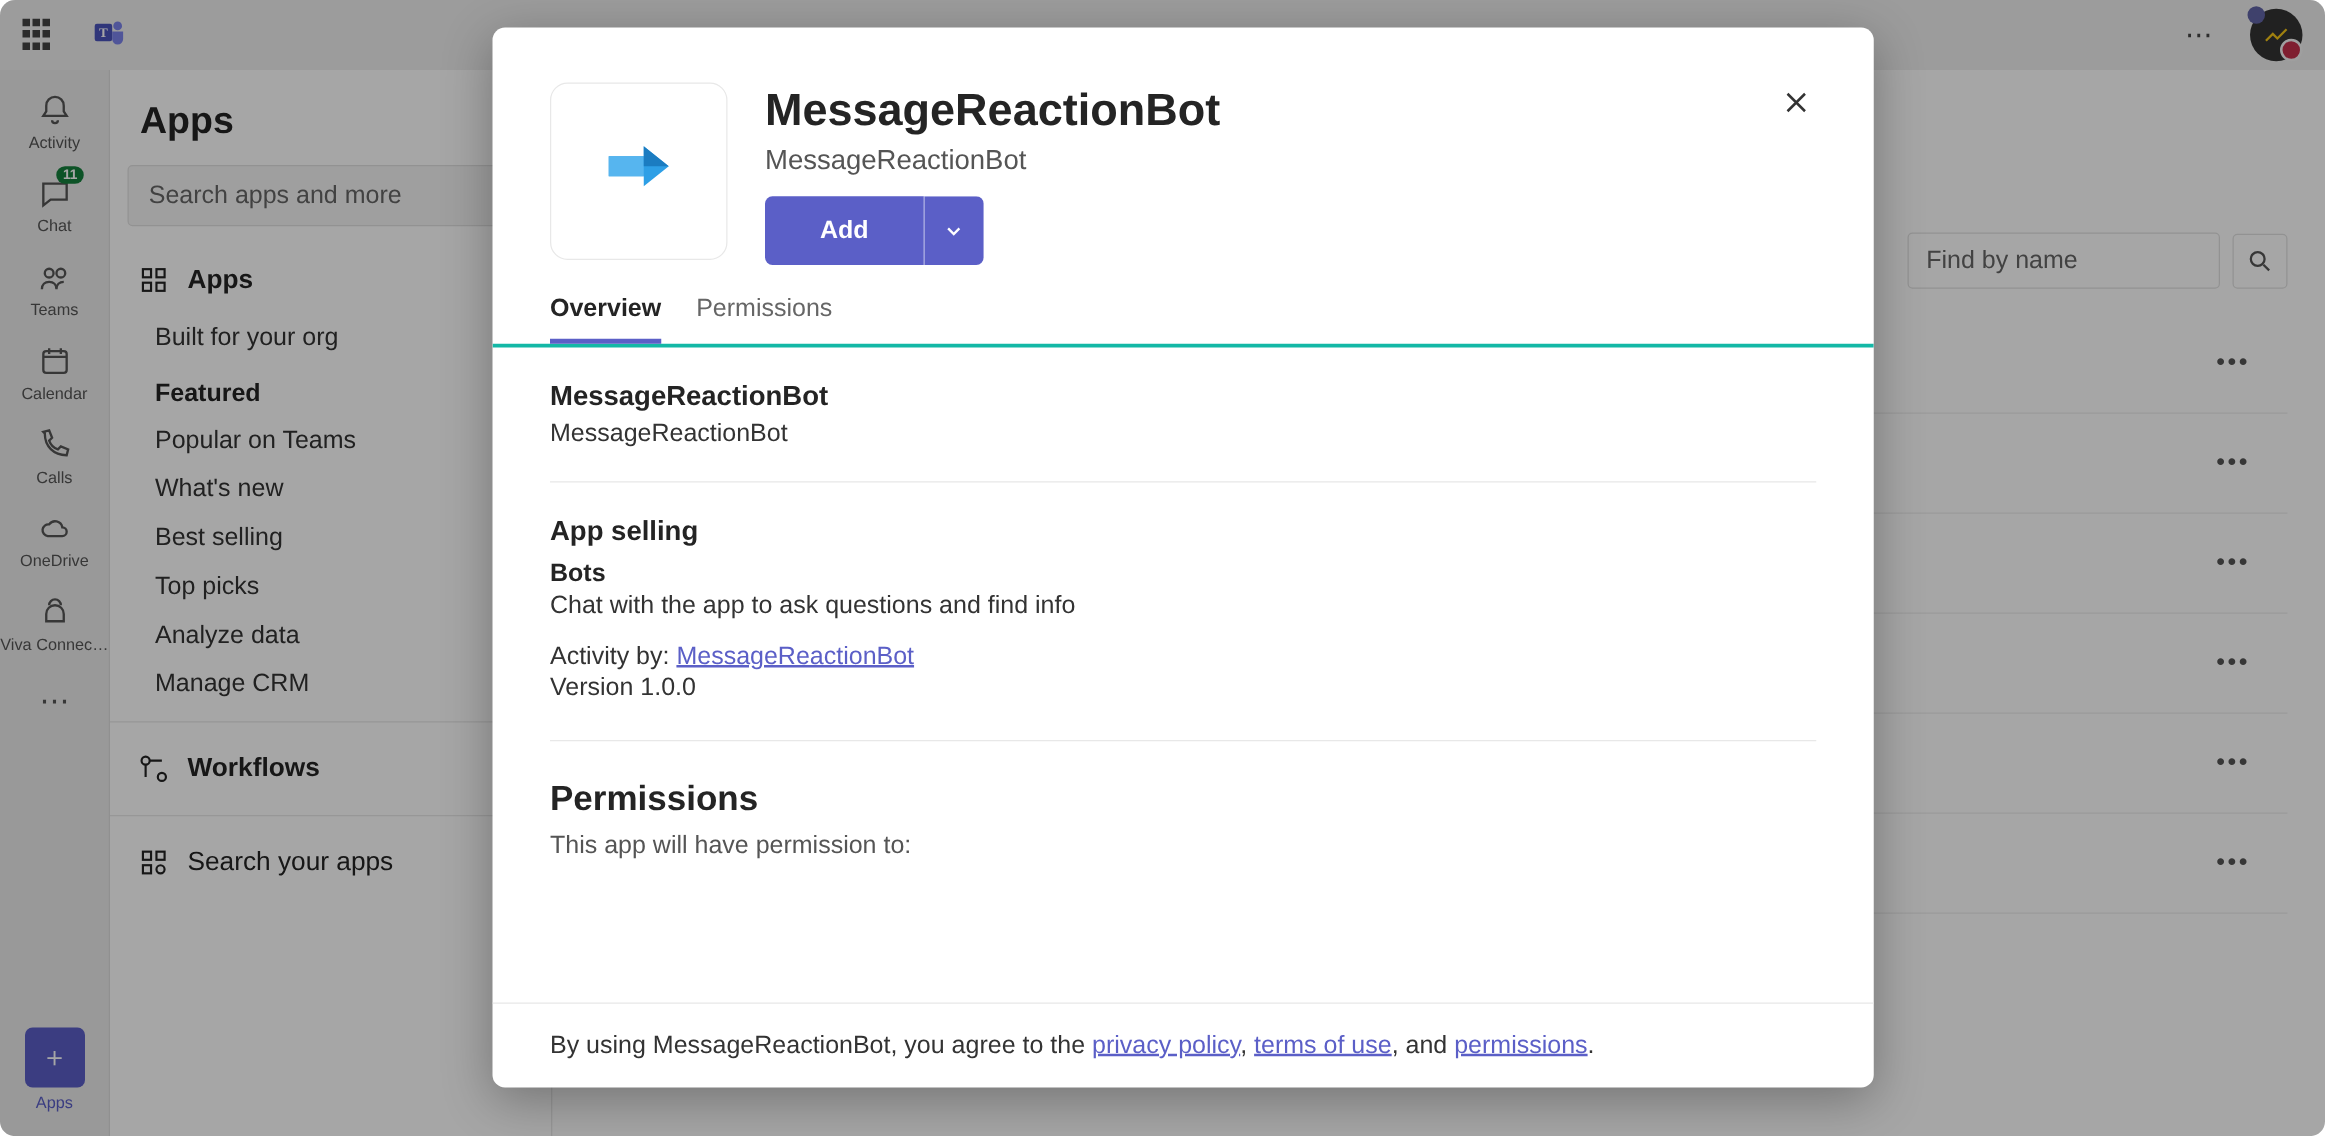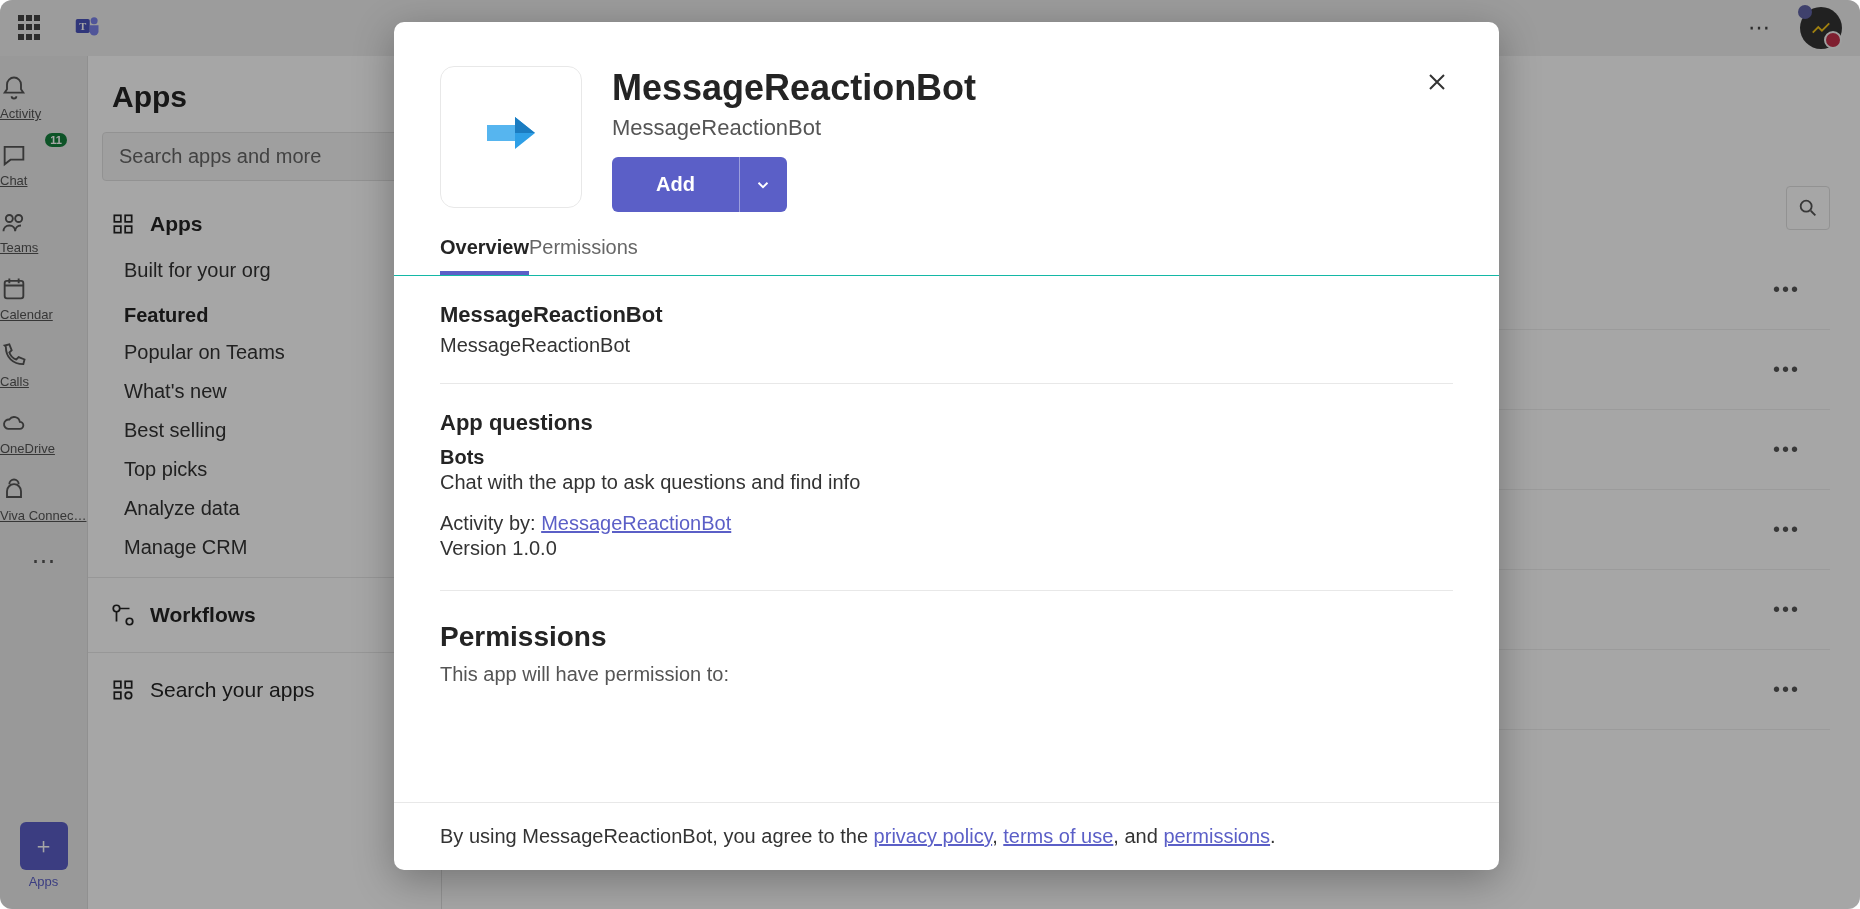--- a/index.html
+++ b/index.html
@@ -42,21 +42,21 @@
   content: ''; position: absolute; top: -2px; left: -2px; width: 14px; height: 14px; background: #6264a7; border-radius:50%;
 }
 .avatar::after {
   content: ''; position: absolute; bottom: 0; right: 0; width: 14px; height: 14px; background: #c4314b; border-radius:50%; border:2px solid #f5f5f5;
 }
 .body-row { flex: 1; display: flex; min-height: 0; }
 .rail {
   width: 88px; background: #ebebeb; display: flex; flex-direction: column; align-items: center; padding-top: 8px; border-right:1px solid #ddd;
 }
 .rail-item {
-  width: 100%; display: flex; flex-direction: column; padding: 10px 0; cursor: pointer; color: #555; font-size: 13px; position:relative;text-decoration:underline;
+  width: 100%; display: flex; flex-direction: column; align-items: center; padding: 10px 0; cursor: pointer; color: #555; font-size: 13px; position:relative;
 }
 .rail-item svg { width: 28px; height: 28px; margin-bottom: 4px; }
 .rail-item .badge {
   position: absolute; top: 2px; right: 20px; background: #15803d; color: #fff; font-size: 11px; font-weight: bold; border-radius: 10px; padding: 1px 5px;
 }
 .rail-more { font-size: 24px; color:#555; padding:14px 0; cursor:pointer;}
 .rail-spacer { flex:1; }
 .rail-apps {
   width: 48px; height: 48px; background:#5b5fc7; border-radius:6px; display:flex; align-items:center; justify-content:center; color:#fff; font-size:22px;
   margin-bottom:4px;
@@ -108,21 +108,21 @@
 .app-sub { font-size:22px; color:#555; margin-top:6px;}
 .btn-row { display:flex; margin-top:16px;}
 .add-btn {
   background:#5b5fc7; color:#fff; font-size:20px; font-weight:600; padding:16px 44px; border:none; border-radius:6px 0 0 6px; cursor:pointer;
 }
 .add-split {
   background:#5b5fc7; color:#fff; width:48px; border:none; border-left:1px solid rgba(255,255,255,0.4); border-radius:0 6px 6px 0; cursor:pointer; display:flex; align-items:center; justify-content:center;
 }
 .close-btn { cursor:pointer; padding:4px; color:#333;}
 .close-btn svg { width:24px; height:24px;}
-.tabs { display:flex; padding:14px 46px 0; border-bottom:1px solid #14b8a6;text-align:right;}
+.tabs { display:flex; gap:28px; padding:14px 46px 0; border-bottom:3px solid #14b8a6;text-align:right;}
 .tab { font-size:20px; color:#666; padding-bottom:12px; cursor:pointer; border-bottom:4px solid transparent;}
 .tab.active { color:#242424; font-weight:600; border-bottom-color:#5b5fc7;}
 .modal-body { flex:1; overflow:auto; padding:26px 46px;}
 .section-h { font-size:22px; font-weight:700; color:#242424; margin-bottom:6px;}
 .section-p { font-size:20px; color:#333; margin-bottom:26px;}
 .hr { height:1px; background:#e8e8e8; margin:18px 0 26px;}
 .label-strong { font-size:20px; font-weight:700; color:#242424;}
 .label-p { font-size:20px; color:#333; margin-top:2px;}
 .link { color:#5b5fc7; text-decoration:underline; cursor:pointer;}
 .perm-h { font-size:28px; font-weight:700; color:#242424; margin-top:30px;}
@@ -256,20 +256,21 @@
             <rect x="14" y="4" width="6" height="6"></rect>
             <rect x="4" y="14" width="6" height="6"></rect>
             <circle cx="17" cy="17" r="3"></circle>
           </svg>
         <span>Search your apps</span>
       </div>
     </div>
 
     <div class="main-area">
       <div class="find-row">
+        <div class="find-box">Find by name</div>
         <div class="search-btn">
           <svg width="22" height="22" viewBox="0 0 24 24" fill="none" stroke="#555" stroke-width="2">
               <circle cx="10" cy="10" r="6"></circle>
               <path d="M15 15l5 5"></path>
             </svg>
         </div>
       </div>
       <div class="result-rows">
         <div class="result-row">
             <span class="result-more">•••</span>
@@ -323,21 +324,21 @@
       </div>
     </div>
     <div class="tabs">
       <div class="tab active">Overview</div>
       <div class="tab">Permissions</div>
     </div>
     <div class="modal-body">
       <div class="section-h">MessageReactionBot</div>
       <div class="section-p">MessageReactionBot</div>
       <div class="hr"></div>
-      <div class="section-h">App questions</div>
+      <div class="section-h">App selling</div>
       <div class="label-strong" style="margin-top:10px">Bots</div>
       <div class="label-p">Chat with the app to ask questions and find info</div>
       <div class="label-p" style="margin-top:18px">
         <span>Activity by: </span><span class="link">MessageReactionBot</span>
       </div>
       <div class="label-p">Version 1.0.0</div>
       <div class="hr" style="margin-top:30px"></div>
       <div class="perm-h">Permissions</div>
       <div class="label-p" style="margin-top:10px; color:#555">This app will have permission to:</div>
     </div>

